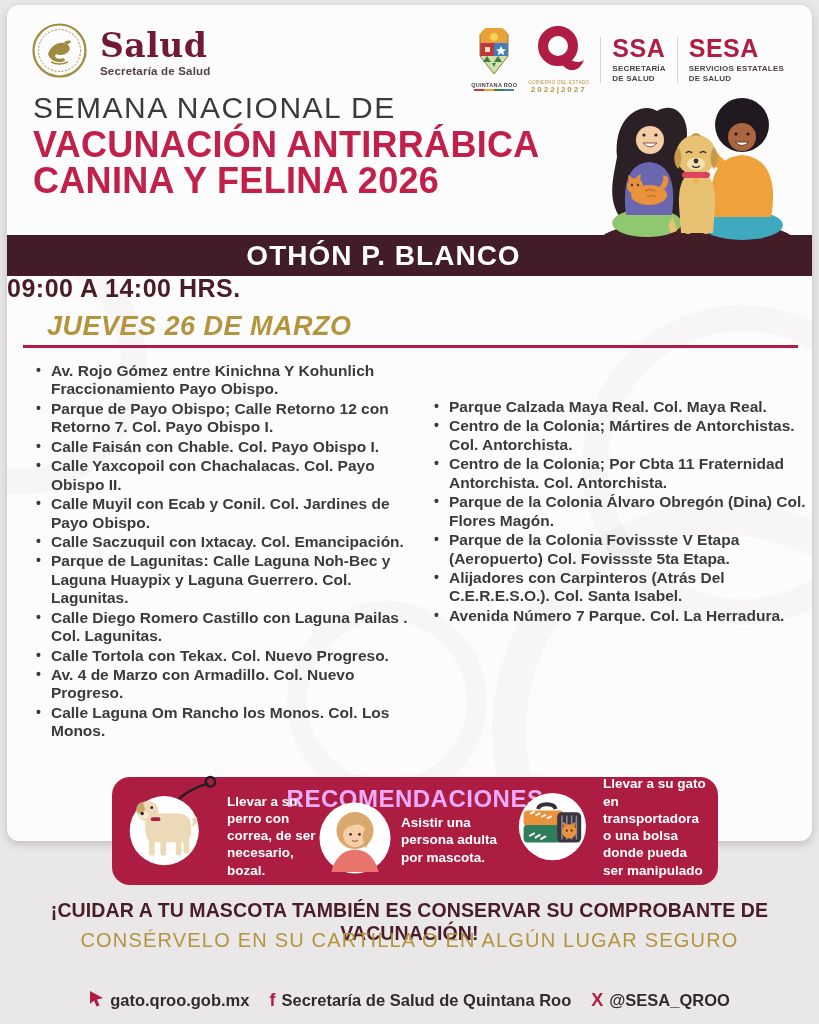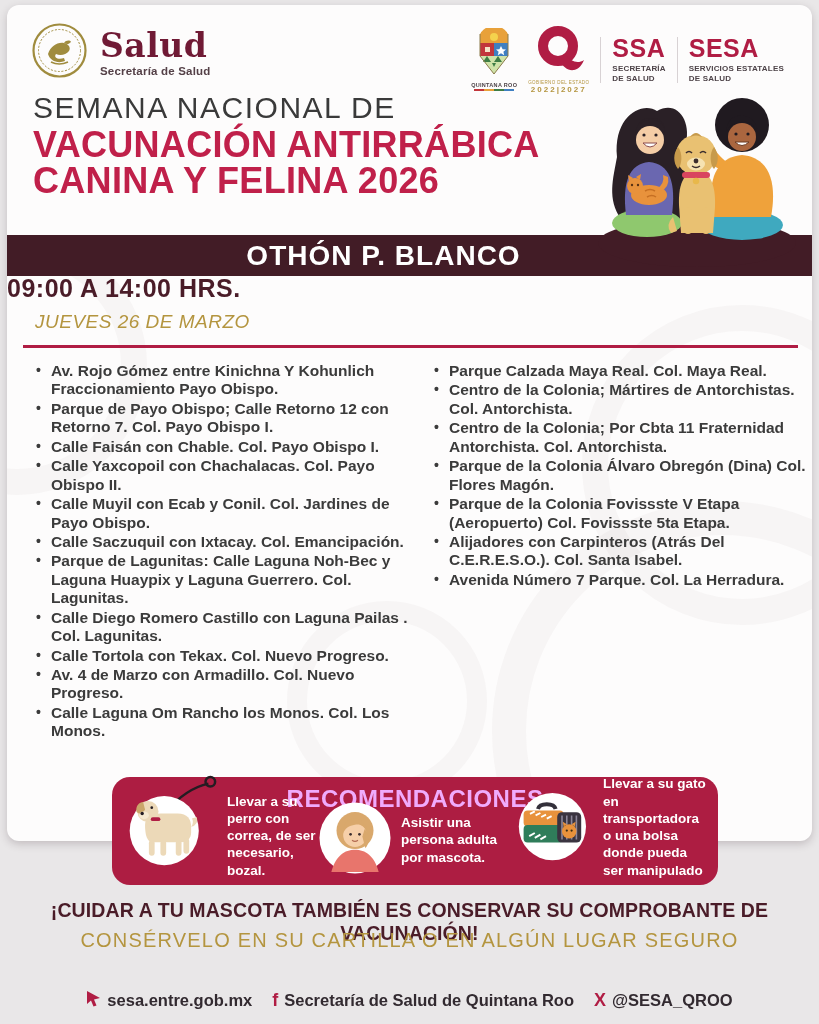--- a/index.html
+++ b/index.html
@@ -48,28 +48,28 @@
   
   .illustration { position:absolute; right:12px; top:80px; z-index:3; }
 
   
   .banner { position:absolute; left:0; top:222px; width:100%; height:41px; background:#421c26; z-index:2;
             display:flex; align-items:center; justify-content:center;margin-top:8px; }
   .banner-text { color:#ffffff; font-size:28px; font-weight:800; letter-spacing:1px; padding-right:52px; }
   .hours { position:absolute; left:0; top:269px; width:100%; font-size:25px; font-weight:800;
            color:#4a1c28; letter-spacing:.5px; padding-right:44px; }
 
-  .date-label { position:absolute; left:28px; top:306px; font-size:19px; font-style:italic; font-weight:400;
+  .date-label { position:absolute; left:40px; top:306px; font-size:27px; font-style:italic; font-weight:700;
                 color:#b4953f; letter-spacing:.5px; }
   .date-rule { position:absolute; left:16px; right:14px; top:340px; height:2.5px; background:#b01d44; }
 
   
   .loc-col { position:absolute; top:357px; list-style:none; }
   .loc-left  { left:27px;  width:382px; }
-  .loc-right { left:425px; width:378px; }
+  .loc-right { left:425px; width:378px;margin-top:36px; }
   .loc-col li { position:relative; padding-left:17px; font-size:15.5px; font-weight:700; color:#3b3b3b;
                 line-height:1.19; margin-bottom:1px; }
   .loc-col li::before { content:"\2022"; position:absolute; left:2px; top:0; font-size:14px; color:#3b3b3b; }
 
   
   .rec-box { position:absolute; left:105px; top:772px; width:606px; height:108px; background:#ad1d42;
              border-radius:18px; z-index:4; }
   .rec-title { text-align:center; margin-top:8px; font-size:24px; font-weight:900; color:#f0abfc; letter-spacing:.5px; }
   .rec-items { position:absolute; left:10px; right:8px; top:33px; bottom:6px; display:flex; align-items:flex-end; }
   .rec-item { flex:1; display:flex; align-items:center; gap:9px; }
@@ -324,21 +324,21 @@
   <div class="msg2">CONSÉRVELO EN SU CARTILLA O EN ALGÚN LUGAR SEGURO</div>
 </div>
 
 <div class="footer-bar">
   <span class="footer-link">
     <span>
       <svg width="15" height="17" viewBox="0 0 15 17">
           <path d="M1,1 L14,8 L8,9.5 L10.5,15.5 L7.5,16.5 L5,10.5 L1,14 Z" fill="#b01d44"></path>
         </svg>
     </span>
-    <span>sesa.entre.gob.mx</span>
+    <span>gato.qroo.gob.mx</span>
   </span>
   <span class="footer-link">
     <span class="glyph-icon">f</span>
     <span>Secretaría de Salud de Quintana Roo</span>
   </span>
   <span class="footer-link">
     <span class="glyph-icon">X</span>
     <span>@SESA_QROO</span>
   </span>
 </div>

